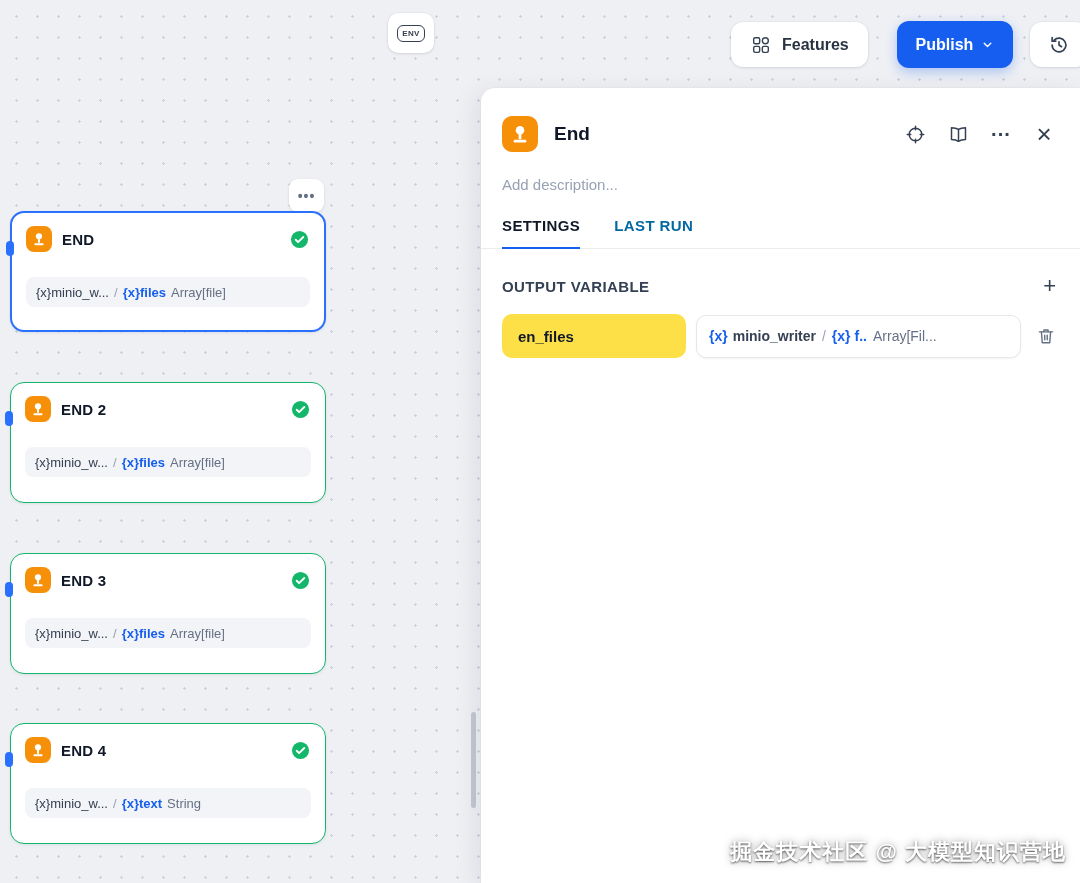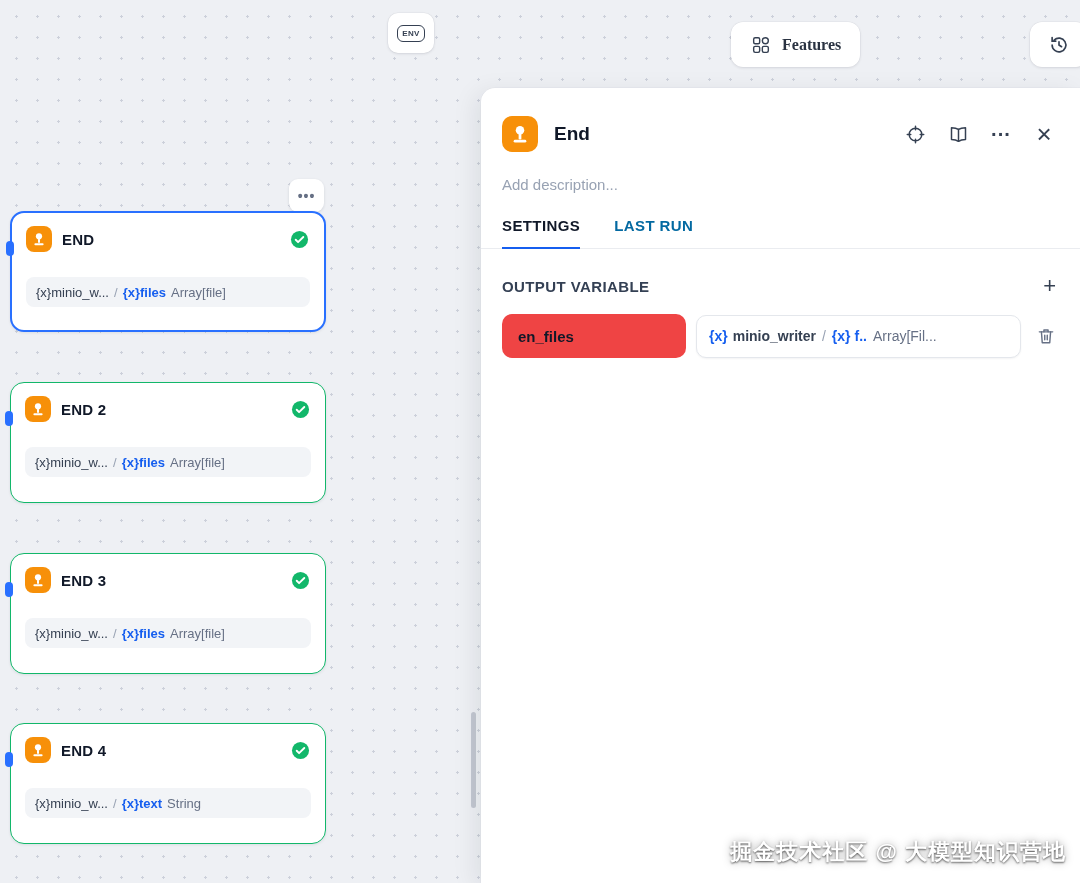--- a/index.html
+++ b/index.html
@@ -18,21 +18,21 @@
           display:flex; align-items:center; cursor:pointer; }
   .env-btn { left:388px; top:13px; width:46px; height:40px; justify-content:center; border-radius:10px; }
   .env-badge { border:1.7px solid #354052; border-radius:6px; padding:3px 4px;
                font-size:8px; font-weight:800; color:#354052; letter-spacing:.3px; }
   .run-group { left:462px; top:22px; width:254px; height:45px; padding:0 15px; gap:9px; }
   .run-label { font-size:15px; font-weight:700; color:#155eef; }
   .run-short { font-size:14px; font-weight:600; color:#98a2b3; margin-left:4px; letter-spacing:1px; }
   .vdiv { width:1px; height:20px; background:#e4e7ec; margin-left:auto; }
   .tool-icon { width:22px; height:22px; display:flex; align-items:center; justify-content:center; color:#354052; }
   .features-btn { left:731px; top:22px; height:45px; padding:0 19px; gap:10px;
-                  font-size:16px; font-weight:600; color:#2a3342;font-family:Liberation Serif, serif; }
+                  font-size:16px; font-weight:600; color:#2a3342; }
   .publish-btn { left:897px; top:21px; width:116px; height:47px; justify-content:center; gap:8px;
                  background:#155eef; color:#fff; font-size:16px; font-weight:700;
                  box-shadow:0 4px 12px rgba(21,94,239,.30); }
   .history-btn { left:1030px; top:22px; width:58px; height:45px; justify-content:center; }
 
   
   .node { position:absolute; left:10px; width:316px; height:121px; background:#fff;
           border-radius:14px; padding:13px 14px; cursor:pointer;
           box-shadow:0 1px 3px rgba(16,24,40,.08); }
   .node.sel { border:2px solid #2970ff; }
@@ -74,21 +74,21 @@
   .desc-input::placeholder { color:#98a2b3; }
   .tabs { display:flex; gap:34px; margin:24px -24px 0 -21px; padding:0 24px 0 21px;
           border-bottom:1px solid #eaecf0; }
   .tab { font-size:15px; font-weight:700; letter-spacing:.4px; padding-bottom:13px; cursor:pointer; }
   .tab.active { color:#101828; border-bottom:2px solid #155eef; margin-bottom:-1px; }
   .tab.inactive { color:#0369a1; }
   .section-head { display:flex; align-items:center; justify-content:space-between; margin-top:26px; }
   .section-title { font-size:15px; font-weight:700; color:#344054; letter-spacing:.4px; }
   .plus-btn { font-size:22px; font-weight:500; color:#354052; cursor:pointer; line-height:1; }
   .var-row { display:flex; align-items:center; margin-top:17px; }
-  .var-name { width:184px; height:44px; background:#ef4444; border:none; outline:none;
+  .var-name { width:184px; height:44px; background:#fde047; border:none; outline:none;
               border-radius:10px; padding:0 16px; font-size:15px; font-weight:600; color:#101828;
               font-family:"Liberation Sans", sans-serif; }
   .var-value { flex:1; height:43px; margin-left:10px; background:#fff; border:1px solid #e4e7ec;
                border-radius:10px; display:flex; align-items:center; padding:0 12px;
                font-size:14px; white-space:nowrap; overflow:hidden;
                box-shadow:0 1px 2px rgba(16,24,40,.05); cursor:pointer; }
   .vv-icon { color:#155eef; font-weight:600; margin-right:5px; }
   .vv-node { color:#354052; font-weight:700; }
   .vv-sep { color:#98a2b3; margin:0 6px; }
   .vv-var { color:#155eef; font-weight:700; }
@@ -283,20 +283,26 @@
       <svg width="20" height="20" viewBox="0 0 24 24" fill="none" stroke="#354052" stroke-width="1.7" stroke-linejoin="round">
           <rect x="3.2" y="3.2" width="7.2" height="7.2" rx="1.8"></rect>
           <circle cx="17.2" cy="6.8" r="3.6"></circle>
           <rect x="3.2" y="13.6" width="7.2" height="7.2" rx="1.8"></rect>
           <rect x="13.6" y="13.6" width="7.2" height="7.2" rx="1.8"></rect>
         </svg>
     </span>
     <span>Features</span>
   </div>
 
+  <div class="tool publish-btn">
+    <span>Publish</span>
+    <svg width="13" height="13" viewBox="0 0 24 24" fill="none" stroke="#fff" stroke-width="2.6" stroke-linecap="round" stroke-linejoin="round">
+        <path d="M6 9.5l6 6 6-6"></path>
+      </svg>
+  </div>
 
   <div class="tool history-btn">
     <svg width="22" height="22" viewBox="0 0 24 24" fill="none" stroke="#354052" stroke-width="1.8" stroke-linecap="round">
         <path d="M4.5 12a7.5 7.5 0 1 0 2.2-5.3"></path>
         <path d="M4.5 3.8v4h4"></path>
         <path d="M12 8.5V12l2.8 1.9"></path>
       </svg>
   </div>
 
   <div class="watermark">掘金技术社区 @ 大模型知识营地</div>

